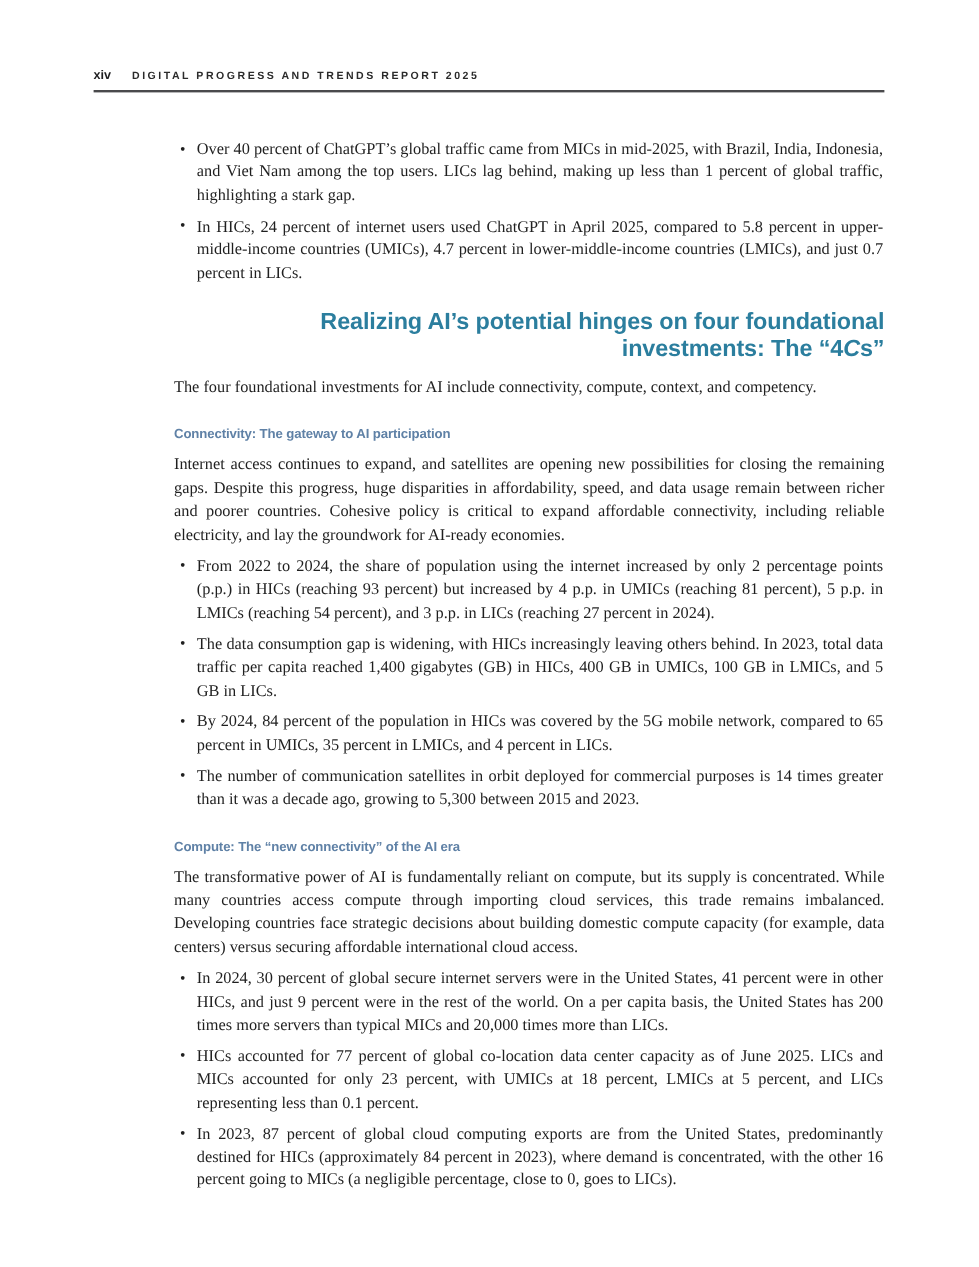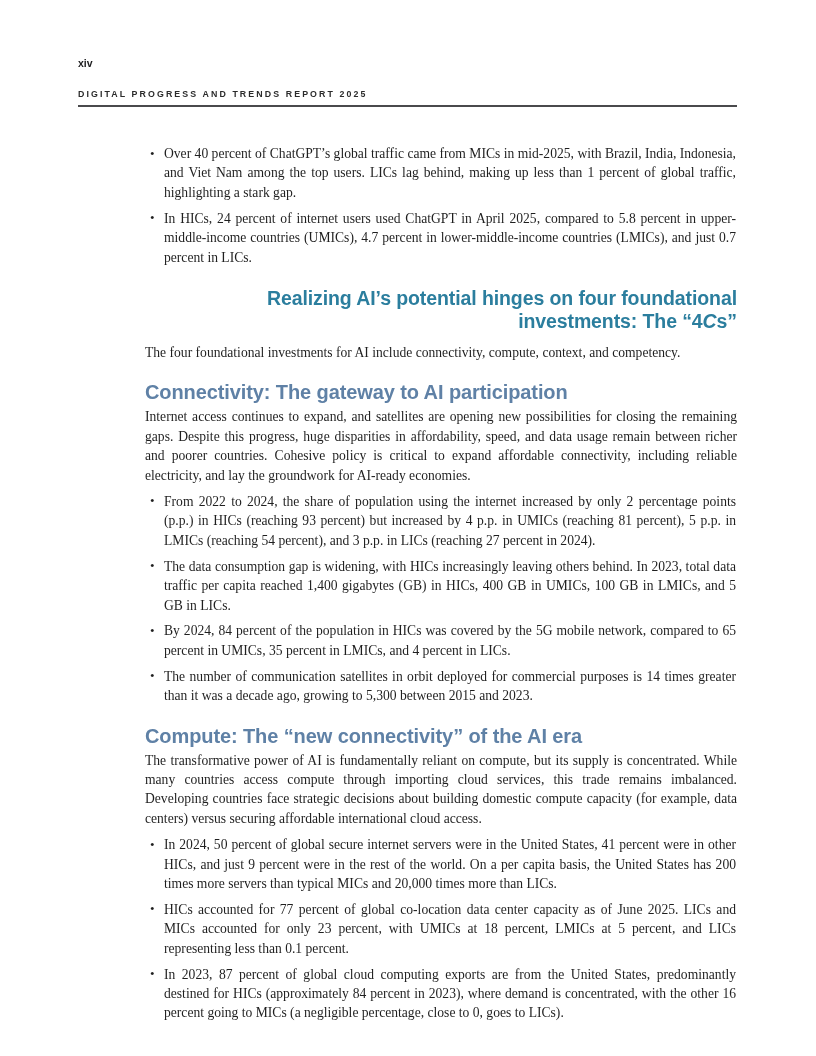--- a/index.html
+++ b/index.html
@@ -11,21 +11,20 @@
     box-sizing:border-box;
     padding:57px 79px 0 78px;
     font-family:"Liberation Serif", serif;
     color:var(--body-text, #1f1f1f);
     overflow:hidden;
   }
   
   .header-row {
     display:flex; align-items:baseline;
     font-family:"Liberation Sans", sans-serif;
-    flex-direction:column;
   }
   .folio {
     font-weight:700; font-size:10.5px; color:#1d1d1f;
     width:32px; flex:0 0 32px;
   }
   .running-title {
     font-weight:700; font-size:8.8px; letter-spacing:2.1px;
     color:#2b2b2b; white-space:nowrap;text-align:center;
   }
   .header-rule { height:2px; background:var(--rule-gray, #4a4a4c); margin-top:6px; }
@@ -53,21 +52,21 @@
     color:var(--heading-teal, #2b7e9e);
     letter-spacing:-0.1px;
     margin:20px 0 0 0;
     text-align:right;
   }
   .section-title .line { display:block; }
   .section-title i { font-style:italic; }
 
   .subheading {
     font-family:"Liberation Sans", sans-serif;
-    font-weight:700; font-size:20px; line-height:19px;
+    font-weight:700; font-size:11px; line-height:19px;
     color:var(--subheading-blue, #5f81a6);
     letter-spacing:-0.1px;
     margin:21px 0 0 0;
     text-align:left;
   }
   p.lead    { margin:9px 0 0 0; }
   p.body-par{ margin:5px 0 0 0; }
 </style>
 </head>
 <body>
@@ -103,19 +102,19 @@
       <li>From 2022 to 2024, the share of population using the internet increased by only 2 percentage points (p.p.) in HICs (reaching 93 percent) but increased by 4 p.p. in UMICs (reaching 81 percent), 5 p.p. in LMICs (reaching 54 percent), and 3 p.p. in LICs (reaching 27 percent in 2024).</li>
       <li>The data consumption gap is widening, with HICs increasingly leaving others behind. In 2023, total data traffic per capita reached 1,400 gigabytes (GB) in HICs, 400 GB in UMICs, 100 GB in LMICs, and 5 GB in LICs.</li>
       <li>By 2024, 84 percent of the population in HICs was covered by the 5G mobile network, compared to 65 percent in UMICs, 35 percent in LMICs, and 4 percent in LICs.</li>
       <li>The number of communication satellites in orbit deployed for commercial purposes is 14 times greater than it was a decade ago, growing to 5,300 between 2015 and 2023.</li>
     </ul>
 
     <h2 class="subheading">Compute: The “new connectivity” of the AI era</h2>
     <p class="body-par">The transformative power of AI is fundamentally reliant on compute, but its supply is concentrated. While many countries access compute through importing cloud services, this trade remains imbalanced. Developing countries face strategic decisions about building domestic compute capacity (for example, data centers) versus securing affordable international cloud access.</p>
 
     <ul class="bullets mid">
-      <li>In 2024, 50 percent of global secure internet servers were in the United States, 41 percent were in other HICs, and just 9 percent were in the rest of the world. On a per capita basis, the United States has 200 times more servers than typical MICs and 20,000 times more than LICs.</li>
+      <li>In 2024, 30 percent of global secure internet servers were in the United States, 41 percent were in other HICs, and just 9 percent were in the rest of the world. On a per capita basis, the United States has 200 times more servers than typical MICs and 20,000 times more than LICs.</li>
       <li>HICs accounted for 77 percent of global co-location data center capacity as of June 2025. LICs and MICs accounted for only 23 percent, with UMICs at 18 percent, LMICs at 5 percent, and LICs representing less than 0.1 percent.</li>
       <li>In 2023, 87 percent of global cloud computing exports are from the United States, predominantly destined for HICs (approximately 84 percent in 2023), where demand is concentrated, with the other 16 percent going to MICs (a negligible percentage, close to 0, goes to LICs).</li>
     </ul>
 
   </main>
 </div>
 
 </body></html>

